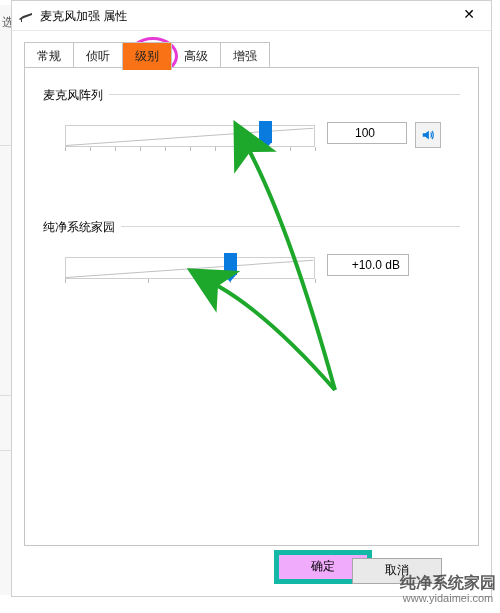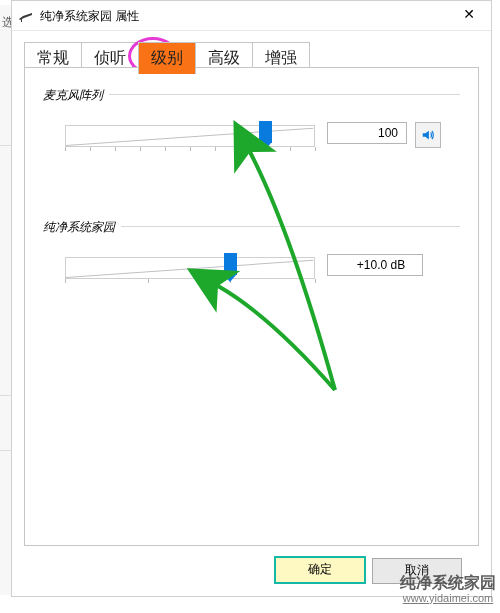--- a/index.html
+++ b/index.html
@@ -11,52 +11,52 @@
 .bgline{position:absolute;left:0;width:12px;height:1px;background:#dcdcdc;}
 
 
 .dialog{position:absolute;left:11px;top:0;width:479px;height:595px;background:#fff;border:1px solid #d0d0d0;}
 .titlebar{position:relative;height:29px;border-bottom:1px solid #e8e8e8;}
 .micicon{position:absolute;left:6px;top:8px;}
 .title{position:absolute;left:28px;top:7px;font-size:12px;color:#000;}
 .closebtn{position:absolute;right:0;top:0;width:44px;height:29px;text-align:center;line-height:27px;font-size:14px;color:#000;background:#fff;}
 
 .tabbar{position:absolute;left:12px;top:40px;right:12px;height:27px;}
-.tab{float:left;border:1px solid #c5c5c5;border-bottom:none;background:#fff;padding:5px 12px 5px 12px;margin-right:-1px;font-size:16px;color:#222;position:relative;top:1px;cursor:default;}
+.tab{float:left;border:1px solid #c5c5c5;border-bottom:none;background:#fff;padding:5px 12px 5px 12px;margin-right:-1px;font-size:12px;color:#222;position:relative;top:1px;cursor:default;}
 .tab.active{background:#f97316;z-index:3;}
 .tabsheet{position:absolute;left:12px;right:12px;top:66px;bottom:50px;border:1px solid #c5c5c5;background:#fff;}
 
 .circle{position:absolute;border:3px solid #e63ad6;border-radius:50%;pointer-events:none;}
 
 .group{position:absolute;left:18px;right:18px;border-top:1px solid #d8d8d8;}
-.glabel{position:absolute;left:0;top:-8px;background:#fff;padding-right:6px;font-size:12px;color:#000;font-style:italic;}
+.glabel{position:absolute;left:0;top:-8px;background:#fff;padding-right:6px;font-size:12px;color:#000;}
 
 .track{position:absolute;height:34px;}
 .trackbg{position:absolute;left:0;right:0;top:6px;height:20px;border:1px solid #cfcfcf;background:#fff;overflow:hidden;}
 .wedgeline{position:absolute;left:0;right:0;bottom:0;height:0;border-top:1px solid #c0c0c0;transform-origin:left bottom;}
 .ticks{position:absolute;left:0;right:0;top:28px;height:5px;}
 .tick{position:absolute;top:0;width:1px;height:4px;background:#bdbdbd;}
 .thumb{position:absolute;top:2px;width:13px;height:22px;background:#0a7bde;}
 .thumb:after{content:"";position:absolute;left:0;bottom:-7px;width:0;height:0;border-left:6.5px solid transparent;border-right:6.5px solid transparent;border-top:7px solid #0a7bde;}
 
-.valuebox{position:absolute;border:1px solid #b5b5b5;background:#fff;font-size:12px;text-align:right;padding:3px 8px 3px 4px;}
+.valuebox{position:absolute;border:1px solid #b5b5b5;background:#fff;font-size:12px;text-align:center;padding:3px 8px 3px 4px;}
 
 .spkbtn{position:absolute;width:24px;height:24px;border:1px solid #b8b8b8;background:#f3f3f3;display:flex;align-items:center;justify-content:center;}
 .spkicon{width:14px;height:14px;}
 
 .btn{position:absolute;height:24px;border:1px solid #a8a8a8;background:#e9e9e9;font-size:12px;text-align:center;line-height:22px;cursor:default;}
-.btn.primary{border:2px solid #14b8a6;background:#fef9c3;}
+.btn.primary{border:5px solid #14b8a6;background:#f0abfc;}
 
 
 .arrow{position:absolute;pointer-events:none;}
 
 
 .wm{position:absolute;right:4px;bottom:8px;text-align:center;line-height:1.2;}
 .wm .l1{font-size:16px;font-weight:bold;color:#444;opacity:.85;}
-.wm .l2{font-size:11px;color:#666;opacity:.85;text-decoration:underline;}
+.wm .l2{font-size:11px;color:#666;opacity:.85;}
 </style>
 </head>
 <body>
 
 <div class="stage">
 
   <div class="bgcol"></div>
   <div class="bgtxt">选</div>
   <div class="bgline" style="top:145px"></div>
   <div class="bgline" style="top:395px"></div>
@@ -64,21 +64,21 @@
 
   <div class="dialog">
 
     <div class="titlebar">
       <span class="micicon">
         <svg width="16" height="14" viewBox="0 0 16 14">
           <path d="M1 10 L5 7 L14 4 L14 6 L6 9 L2 11 Z" fill="#3a3a3a"></path>
           <rect x="3" y="10" width="1" height="3" fill="#3a3a3a"></rect>
         </svg>
       </span>
-      <span class="title">纯净系统家园 属性</span>
+      <span class="title">麦克风加强 属性</span>
       <div class="closebtn">
         <span>✕</span>
       </div>
     </div>
 
     <div class="tabbar">
       <div class="tab"><span>常规</span></div>
       <div class="tab"><span>侦听</span></div>
       <div class="tab active"><span>级别</span></div>
       <div class="tab"><span>高级</span></div>
@@ -132,27 +132,27 @@
           </div>
           <div class="ticks">
             <span class="tick" style="left:0%"></span>
               <span class="tick" style="left:33%"></span>
               <span class="tick" style="left:66%"></span>
               <span class="tick" style="left:100%"></span>
           </div>
           <div class="thumb" style="left:calc(66% - 6px)"></div>
         </div>
 
-        <div class="valuebox" style="left:284px;top:27px;width:66px;text-align:center;padding-left:20px">+10.0 dB</div>
+        <div class="valuebox" style="left:284px;top:27px;width:66px;text-align:right;padding-left:6px">+10.0 dB</div>
       </div>
 
     </div>
 
     <div class="btn primary" style="left:262px;bottom:12px;width:88px"><span>确定</span></div>
-    <div class="btn" style="left:360px;bottom:12px;width:88px"><span>取消</span></div>
+    <div class="btn" style="left:340px;bottom:12px;width:88px"><span>取消</span></div>
 
   </div>
 
   <svg class="arrow" style="left:0;top:0" width="500" height="613">
     <defs>
       <marker id="ah" markerWidth="14" markerHeight="14" refX="3" refY="6" orient="auto">
         <path d="M0 0 L12 6 L0 12 L3 6 Z" fill="#1ea82b"></path>
       </marker>
     </defs>
     <path d="M335 390 C 310 300, 280 210, 250 152" stroke="#1ea82b" stroke-width="4" fill="none" marker-end="url(#ah)"></path>

